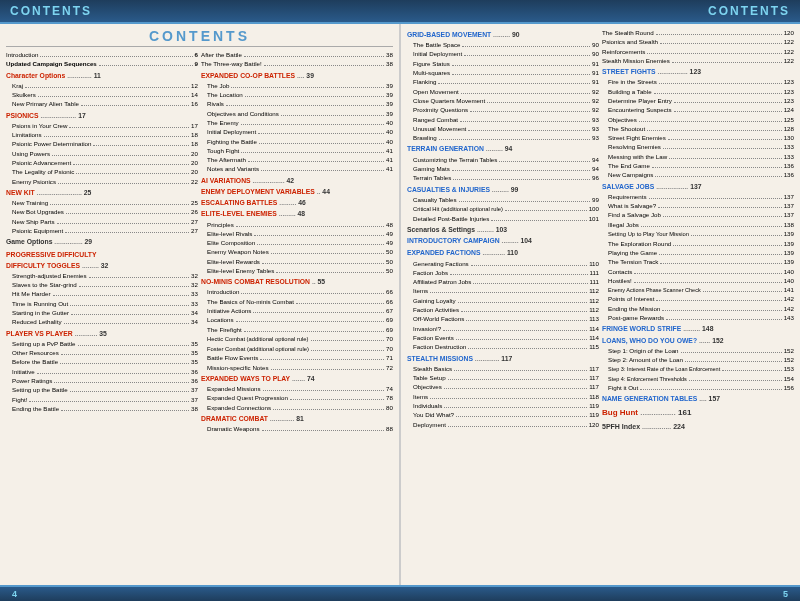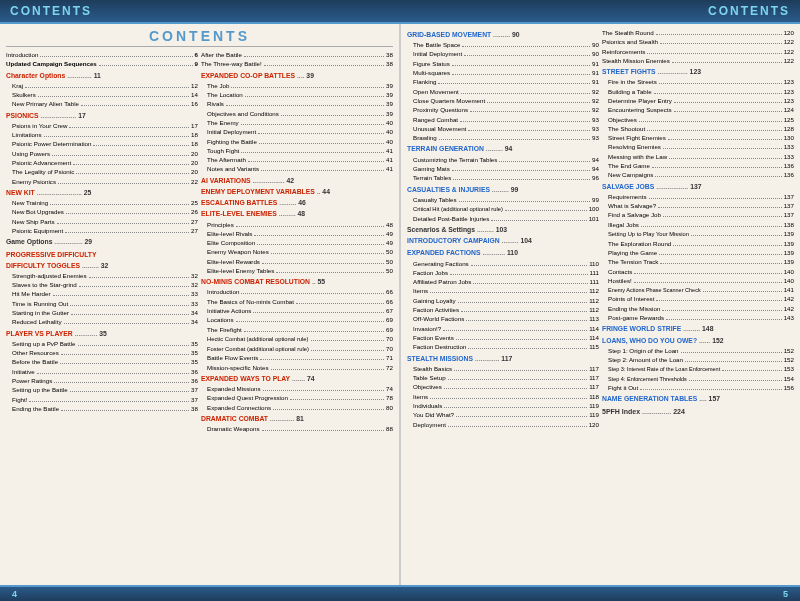--- a/index.html
+++ b/index.html
@@ -742,18 +742,19 @@
               <span style="flex:1;border-bottom:1px dotted #888;margin:0 2px 2px;"></span>
               <span>154</span>
             </div>
           <div style="display:flex;align-items:baseline;padding-left:6px;">
               <span style="white-space:nowrap;">Fight it Out</span>
               <span style="flex:1;border-bottom:1px dotted #888;margin:0 2px 2px;"></span>
               <span>156</span>
             </div>
 
           <div style="font-weight:bold;color:#2266cc;margin-top:2px;font-size:6.8px;">NAME GENERATION TABLES <span style="color:#888;">....</span><span style="color:#333;"> 157</span></div>
+          <div style="font-weight:bold;color:#cc2200;margin-top:3px;font-size:8px;">Bug Hunt <span style="color:#888;">................</span><span style="color:#333;"> 161</span></div>
           <div style="font-weight:bold;color:#333;margin-top:3px;font-size:7px;">5PFH Index <span style="color:#888;">...............</span><span style="color:#333;"> 224</span></div>
         </div>
       </div>
     </div>
   </div>
 </div>
 
 </body></html>

